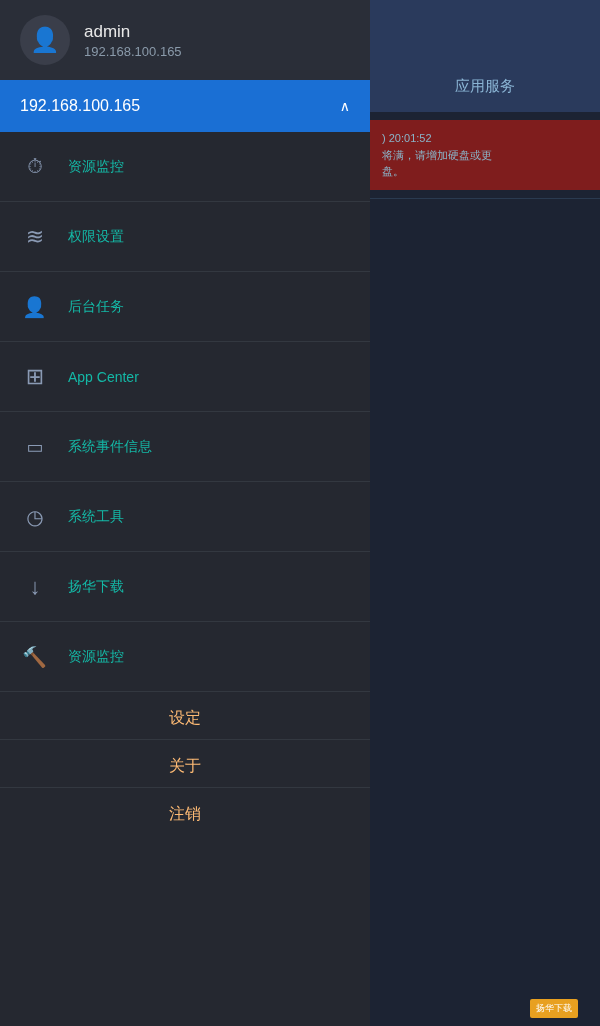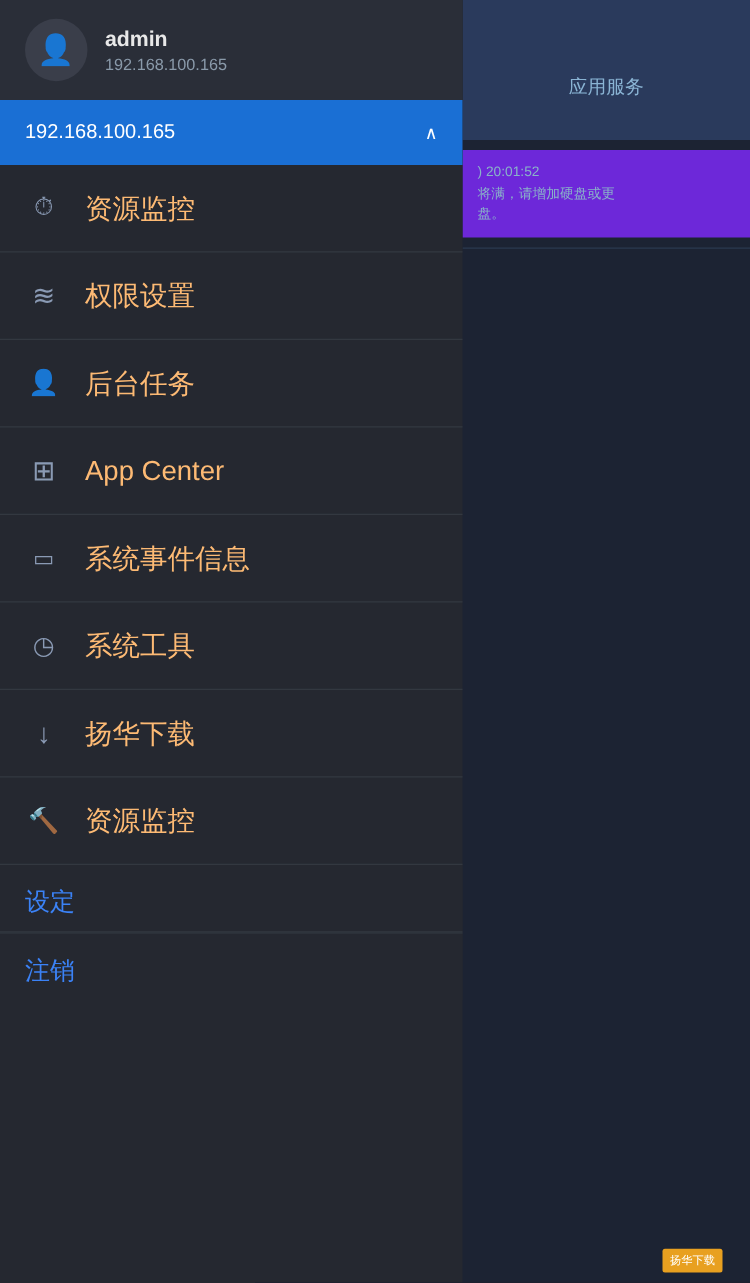--- a/index.html
+++ b/index.html
@@ -33,31 +33,32 @@
       left: 370px;
       width: 230px;
       height: 1026px;
       background-color: #1c2333;
     }
 
     .right-header {
       height: 112px;
       background-color: #2a3a5c;
       display: flex;
+      align-items: center;
       justify-content: center;
     }
 
     .right-header-label {
       color: #8ab4d4;
       font-size: 15px;
       margin-top: 60px;
     }
 
     .right-notification {
-      background-color: #6d28d9;
+      background-color: #7f1d1d;
       padding: 10px 12px;
       margin-top: 8px;
       color: #8ab4c8;
       font-size: 11px;
       line-height: 1.5;
     }
 
     .right-divider {
       height: 1px;
       background-color: #2a3a50;
@@ -101,21 +102,21 @@
     }
 
     .user-info {
       display: flex;
       flex-direction: column;
     }
 
     .user-name {
       color: #e8e8e8;
       font-size: 17px;
-      font-weight: 700;
+      font-weight: 400;
     }
 
     .user-ip {
       color: #8a9aaa;
       font-size: 13px;
       margin-top: 2px;
     }
 
     
     .active-server-row {
@@ -162,30 +163,31 @@
       height: 30px;
       display: flex;
       align-items: center;
       justify-content: center;
       color: #8a9ab4;
       font-size: 20px;
       flex-shrink: 0;
     }
 
     .menu-label {
-      color: #fdba74;
-      font-size: 22px;
+      color: #14b8a6;
+      font-size: 14px;
     }
 
     
     .section-header {
       padding: 16px 20px 10px 20px;
-      color: #3b82f6;
-      font-size: 20px;
+      color: #fdba74;
+      font-size: 16px;
       background-color: #252830;
+      text-align: center;
     }
 
     
     .watermark {
       position: absolute;
       bottom: 8px;
       right: 22px;
       background-color: #e8a020;
       color: #ffffff;
       font-size: 9px;
@@ -266,20 +268,23 @@
     <span class="menu-icon">🔨</span>
     <span class="menu-label">资源监控</span>
   </div>
 
   <div class="section-header">
     <span>设定</span>
   </div>
 
   <div class="menu-divider"></div>
 
+  <div class="section-header">
+    <span>关于</span>
+  </div>
 
   <div class="menu-divider"></div>
 
   <div class="section-header">
     <span>注销</span>
   </div>
 
 </div>
 
 <div class="watermark">

